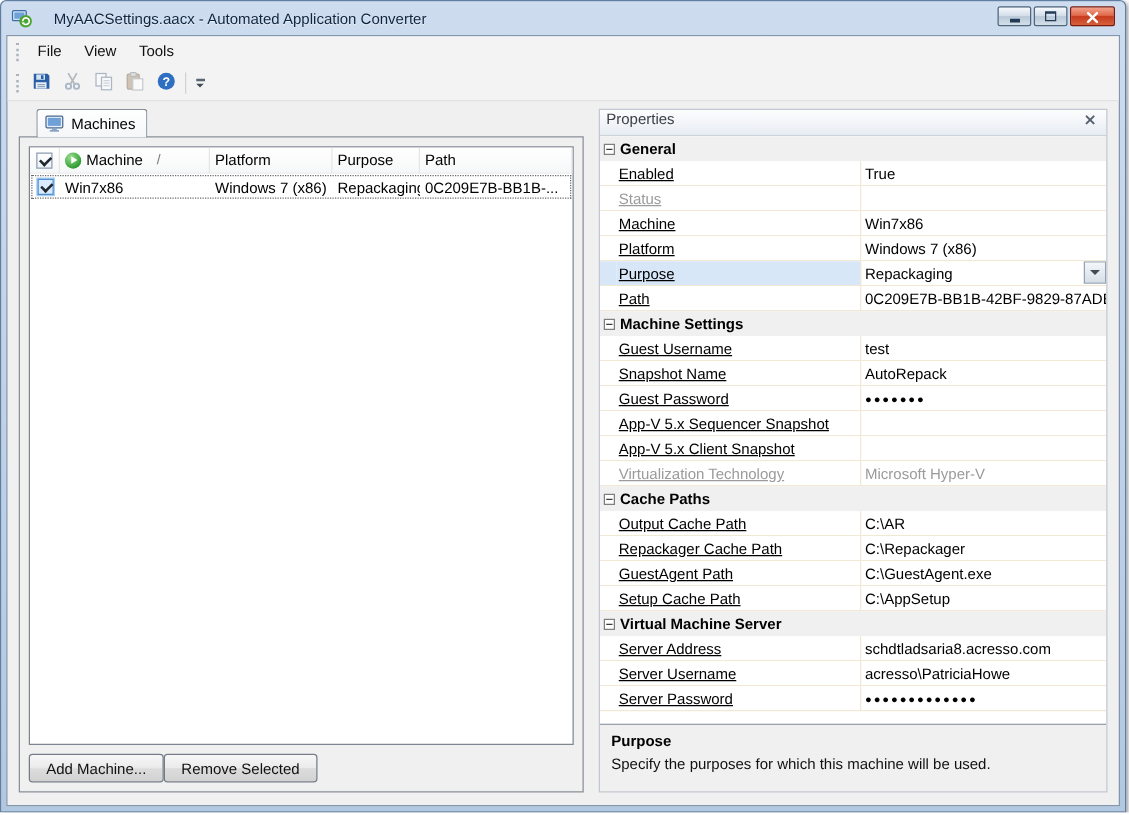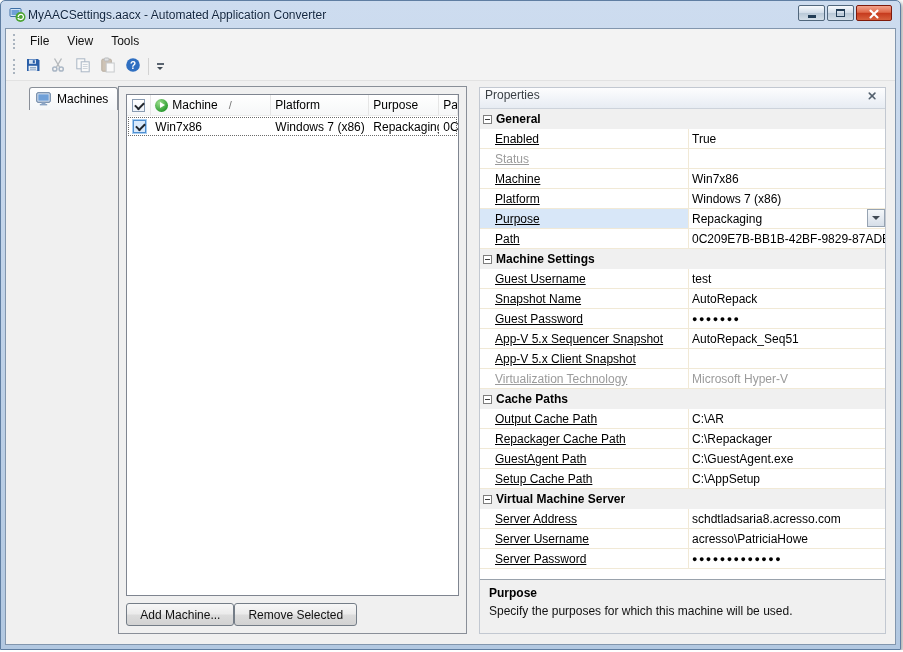--- a/index.html
+++ b/index.html
@@ -13,21 +13,21 @@
     border: 1px solid #5f7ea2; border-radius: 5px 5px 0 0;
     background: linear-gradient(#cddcef, #b2c8e1);
     padding: 0 4px 4px 4px;
     display: flex; flex-direction: column;
     box-shadow: 2px 2px 4px rgba(0,0,0,.35);
     overflow: hidden;
   }
   
   .titlebar { height: 27px; display: flex; align-items: center; padding: 0 4px; }
   .app-icon { width: 17px; height: 17px; display: inline-flex; }
-  .title { flex: 1; margin-left: 2px; color: #10243e; text-shadow: 0 1px 0 rgba(255,255,255,.6); white-space: nowrap; overflow: hidden; }
+  .title { flex: 1; margin-left: 17px; color: #10243e; text-shadow: 0 1px 0 rgba(255,255,255,.6); white-space: nowrap; overflow: hidden; }
   .win-controls { display: flex; gap: 2px; align-self: flex-start; margin-top: 4px; }
   .wbtn {
     width: 27px; height: 16px; border: 1px solid #51677c; border-radius: 2px;
     background: linear-gradient(#f7fafd, #d2dde9 48%, #b9c8d7 52%, #d4dfe9);
     display: flex; align-items: center; justify-content: center; cursor: default;
   }
   .wbtn.close {
     width: 36px; border-color: #7e1a0b;
     background: linear-gradient(#f2a28c, #e06a4b 45%, #c63b1e 52%, #d7603c);
   }
@@ -52,21 +52,21 @@
   .tool-btn { width: 23px; height: 23px; border: none; background: transparent; display: flex; align-items: center; justify-content: center; }
   .tool-btn.disabled { opacity: .5; filter: grayscale(.5); }
   .tsep { width: 0; height: 17px; border-left: 1px solid #d2d2d2; margin: 0 4px; }
   .overflow-btn { border: none; background: transparent; width: 14px; height: 22px; display: flex; flex-direction: column; align-items: center; justify-content: center; gap: 2px; }
   .ovf-bar { width: 7px; height: 2px; background: #5a6470; }
   .arrow-down { width: 0; height: 0; border-left: 4px solid transparent; border-right: 4px solid transparent; border-top: 4px solid #404a54; display: inline-block; }
   .arrow-down.small { border-left-width: 3px; border-right-width: 3px; border-top-width: 3px; }
   
   .content { flex: 1; display: flex; padding: 6px 9px 10px 9px; gap: 12px; overflow: hidden; }
   
-  .left-panel { width: 452px; display: flex; }
+  .left-panel { width: 452px; display: flex; flex-direction: column; }
   .tabstrip { display: flex; padding-left: 14px; height: 23px; }
   .tab {
     display: flex; align-items: center; gap: 5px; padding: 2px 9px 3px 6px;
     border: 1px solid #898f98; border-bottom: none; border-radius: 3px 3px 0 0;
     background: linear-gradient(#ffffff, #f4f6f8); z-index: 2; position: relative;
   }
   .tab .ticon { display: inline-flex; }
   .tabpage {
     flex: 1; border: 1px solid #898f98; background: #f0f0f0; margin-top: -1px;
     padding: 7px; display: flex; flex-direction: column; gap: 7px; overflow: hidden;
@@ -352,23 +352,20 @@
             <div class="prop-row">
               <span class="p-gutter"></span>
               <span class="p-name">Guest Password</span>
               <span class="p-val">
                 <span class="pwd">●●●●●●●</span>
               </span>
             </div>
             <div class="prop-row">
               <span class="p-gutter"></span>
               <span class="p-name">App-V 5.x Sequencer Snapshot</span>
-              <span class="p-val">
-                <span class="">AutoRepack_Seq51</span>
-              </span>
             </div>
             <div class="prop-row">
               <span class="p-gutter"></span>
               <span class="p-name">App-V 5.x Client Snapshot</span>
               <span class="p-val">
                 <span class=""></span>
               </span>
             </div>
             <div class="prop-row disabled">
               <span class="p-gutter"></span>

